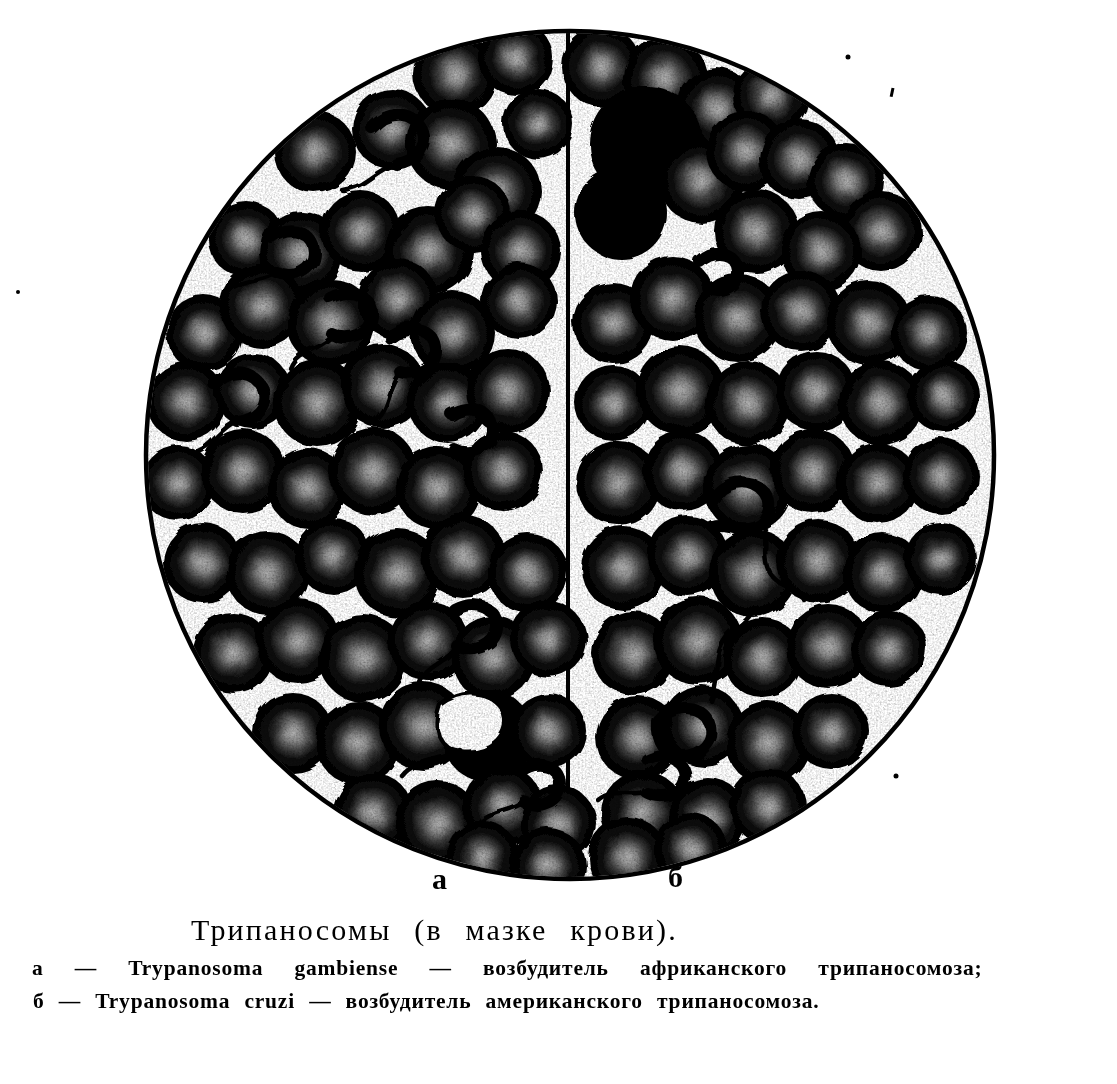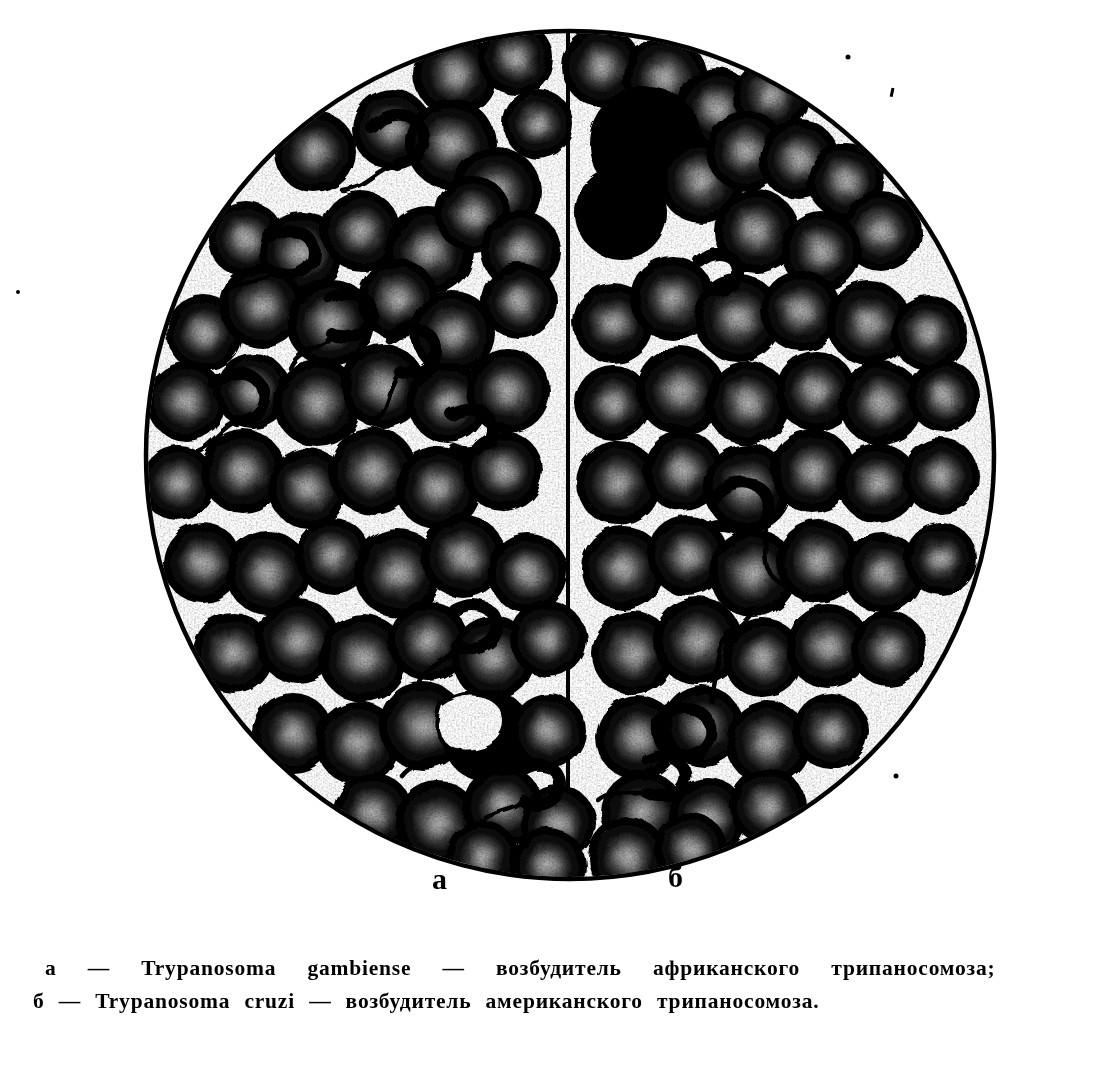--- a/index.html
+++ b/index.html
@@ -13,21 +13,21 @@
   .panel-label{position:absolute;font-weight:bold;font-size:30px;line-height:1;}
   .panel-label.a{left:432px;top:864px;}
   .panel-label.b{left:668px;top:862px;}
   .caption{
     position:absolute;left:191px;top:913px;
     font-size:30px;letter-spacing:2.2px;word-spacing:13px;white-space:nowrap;
   }
   .legend-line{
     position:absolute;font-weight:bold;font-size:21.5px;white-space:nowrap;letter-spacing:0.8px;
   }
-  .legend-line.l1{left:45px;top:956px;word-spacing:25px;}
+  .legend-line.l1{left:32px;top:956px;word-spacing:25px;}
   .legend-line.l2{left:33px;top:989px;word-spacing:8px;text-align:right;}
 </style>
 </head>
 <body>
 
 <div class="page">
 
   <svg class="illustration" width="1117" height="905" viewBox="0 0 1117 905" role="img" aria-label="Трипаносомы (в мазке крови).">
     <defs>
       <radialGradient id="cellGrad">
@@ -202,17 +202,18 @@
         <circle cx="18" cy="292" r="2" fill="#000000"></circle>
         <rect x="1064.5" y="944" width="3" height="9" fill="#000000" transform="rotate(12 1066 944)"></rect>
         <circle cx="240" cy="957" r="2" fill="#000000"></circle>
         <circle cx="896" cy="776" r="2.5" fill="#000000"></circle>
       </g>
   </svg>
 
   <div class="panel-label a">а</div>
   <div class="panel-label b">б</div>
 
+  <div class="caption">Трипаносомы (в мазке крови).</div>
 
   <div class="legend-line l1">а — Trypanosoma gambiense — возбудитель африканского трипаносомоза;</div>
   <div class="legend-line l2">б — Trypanosoma cruzi — возбудитель американского трипаносомоза.</div>
 
 </div>
 
 </body></html>

